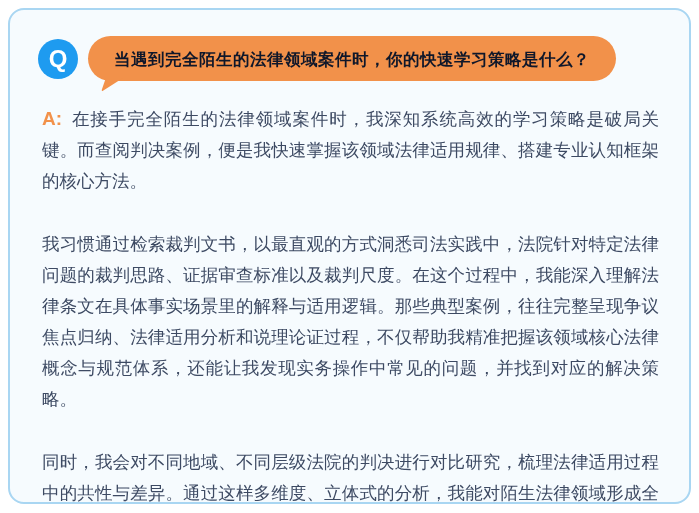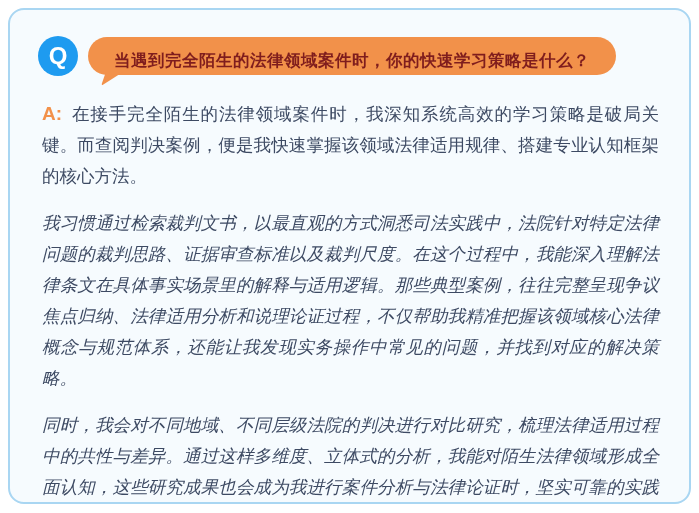--- a/index.html
+++ b/index.html
@@ -43,25 +43,25 @@
     font-size: 24px;
     display: flex;
     align-items: center;
     justify-content: center;
     line-height: 1;
   }
   .bubble {
     position: relative;
     margin-left: 10px;
     background: #F2914A;
-    color: #7f1d1d;
+    color: #0f172a;
     font-weight: bold;
     font-size: 16.5px;
     letter-spacing: 0.5px;
-    padding: 13px 26px 3px 26px;
+    padding: 13px 26px 10px 26px;
     border-radius: 26px;
     white-space: nowrap;
   }
   .bubble .tail {
     position: absolute;
     left: 13px;
     bottom: -11px;
     width: 22px;
     height: 14px;
     background: #F2914A;
@@ -72,22 +72,21 @@
     margin: 22px 30px 0 32px;
     color: #3D4A63;
     font-size: 17.5px;
     line-height: 31px;
     text-align: justify;
   }
   .answer p {
     margin: 0;
   }
   .answer p + p {
-    margin-top: 16px;
-    font-style: italic;
+    margin-top: 32px;
   }
   .prefix {
     color: #F2914A;
     font-weight: bold;
     font-size: 19px;
     margin-right: 9px;
   }
 </style>
 </head>
 <body>

